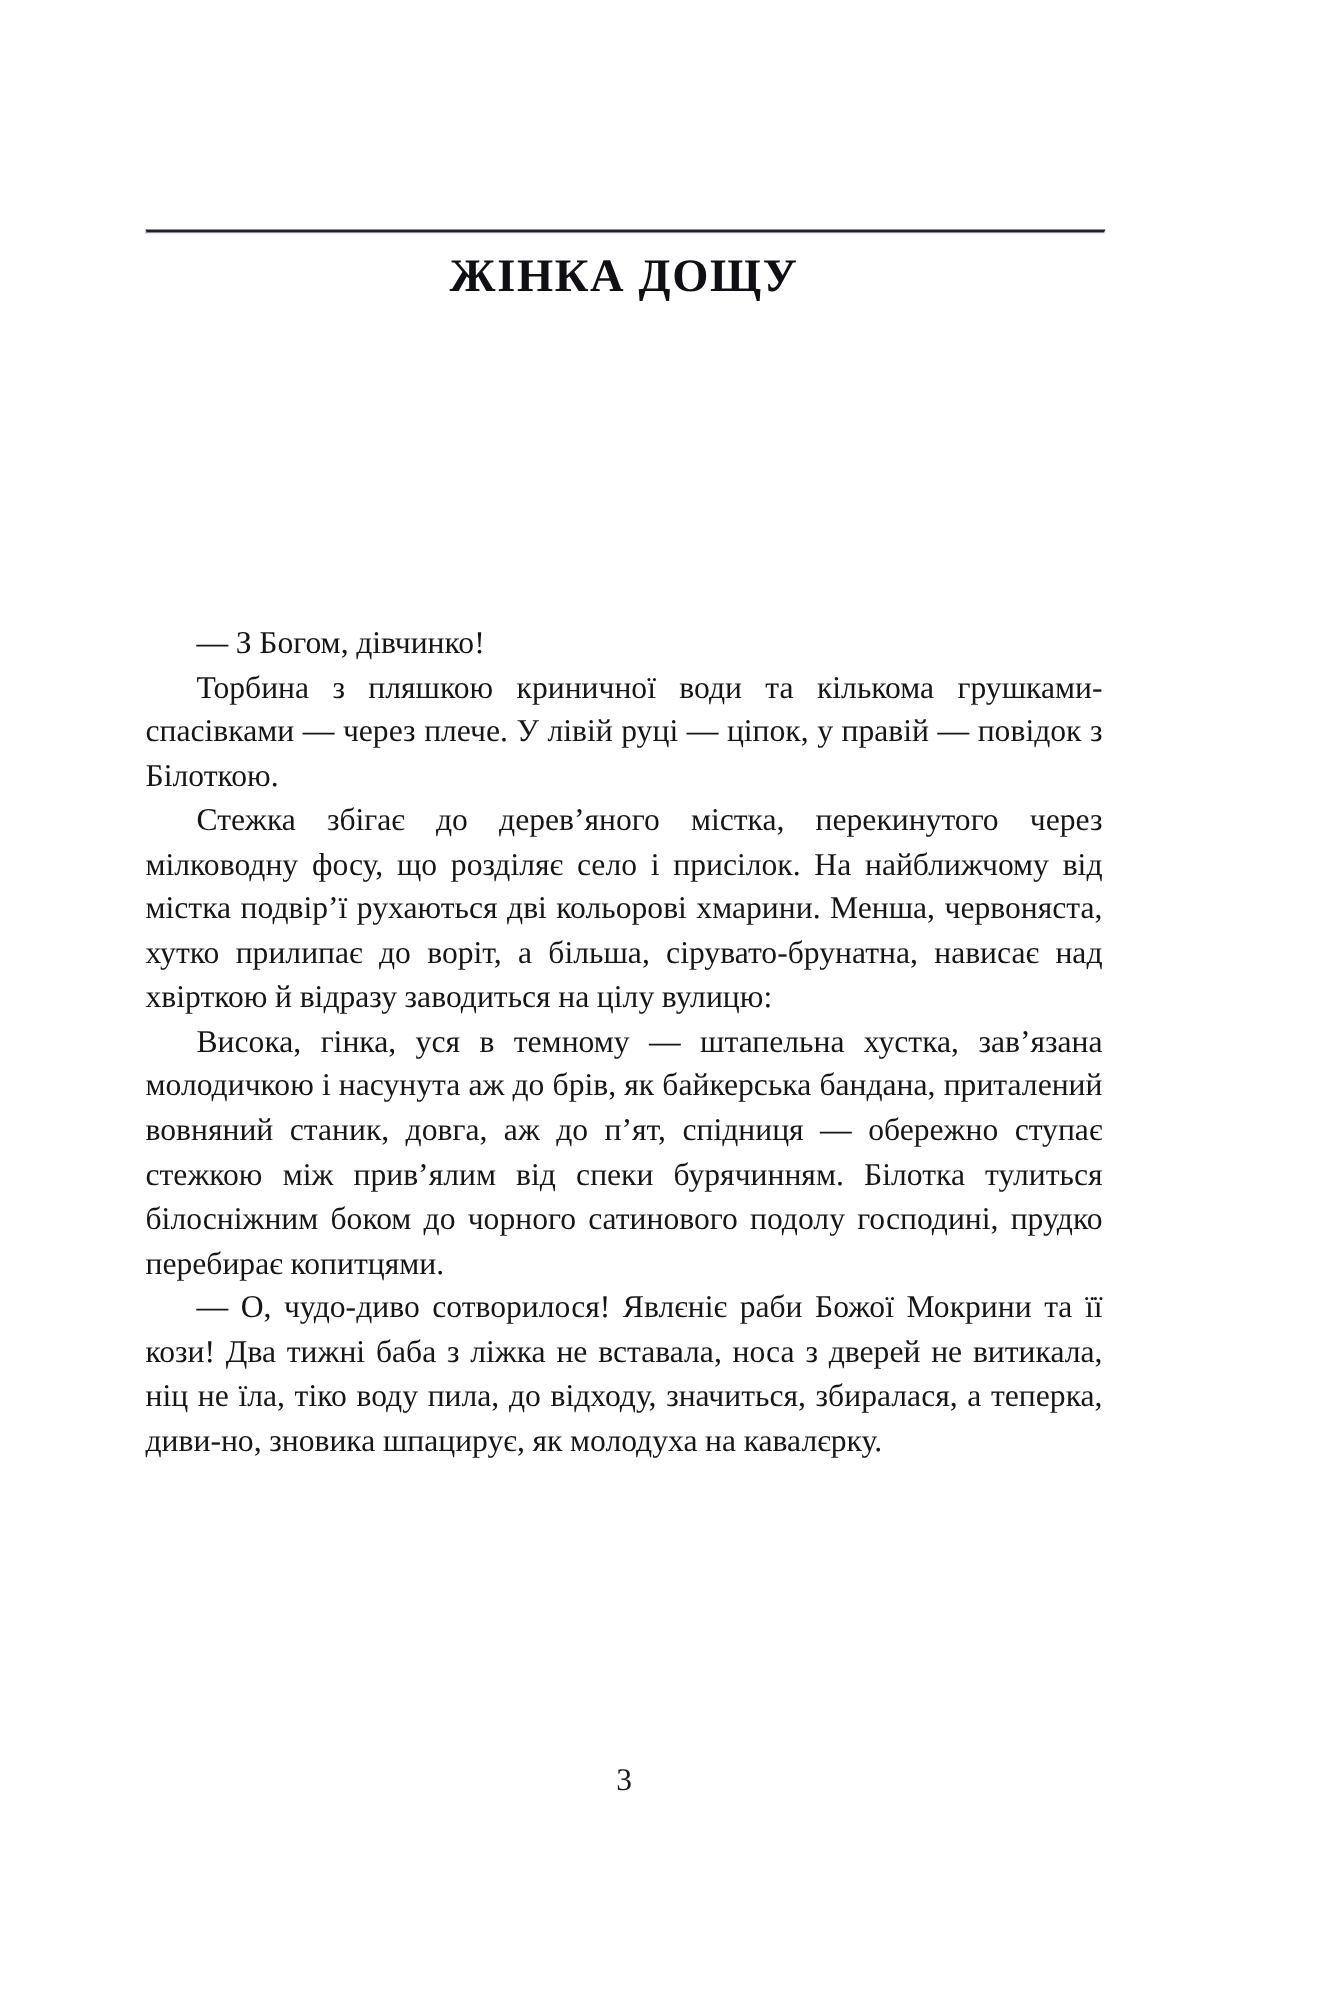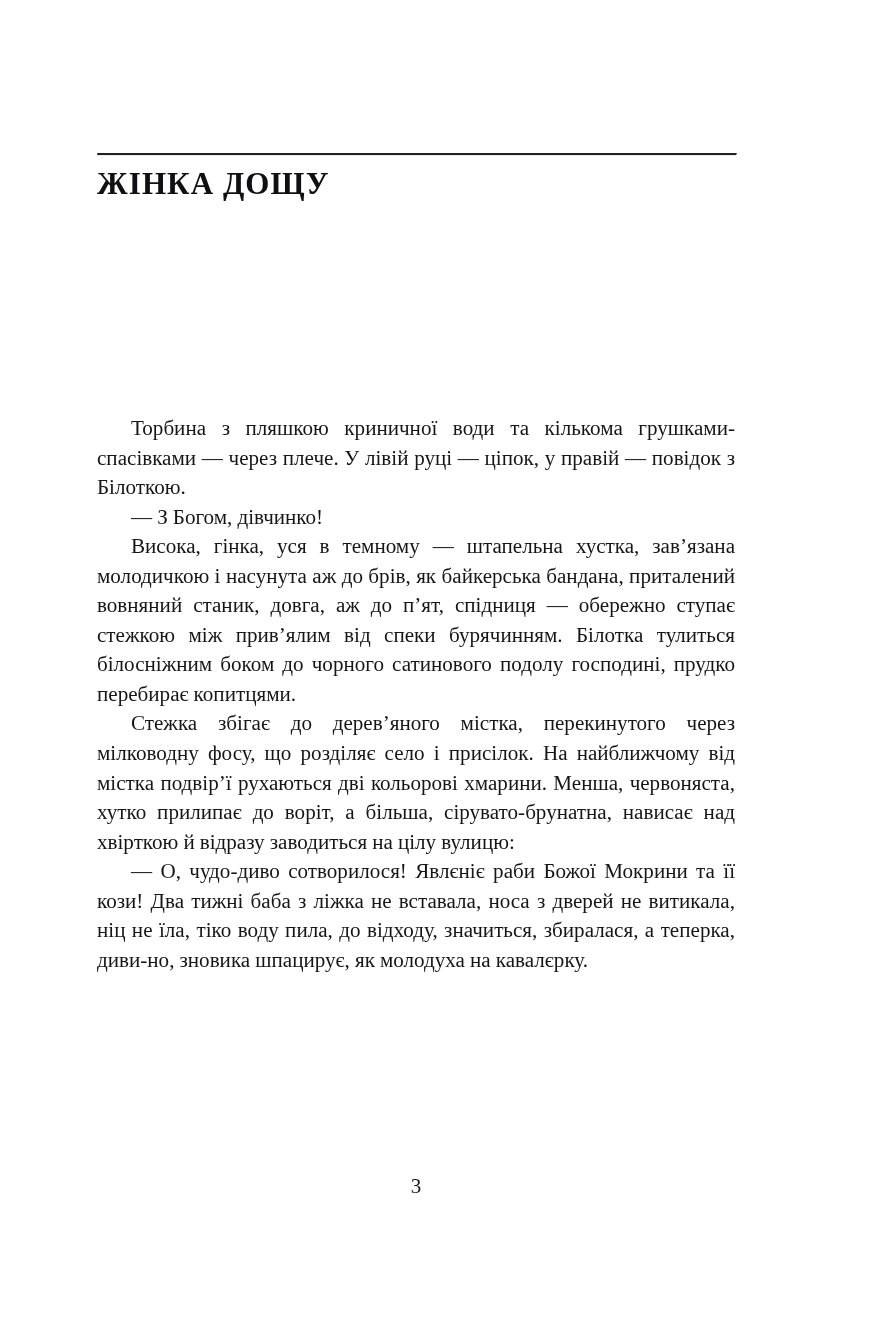--- a/index.html
+++ b/index.html
@@ -39,20 +39,21 @@
     height: 0;
     border-top: 2px solid #20202a;
   }
 
   
   .chapter-title {
     position: absolute;
     left: 0;
     top: 166px;
     width: 638px;
+    text-align: center;
     font-size: 31px;
     font-weight: bold;
     letter-spacing: 0.035em;
     line-height: 1.18;
     color: #0f0f14;
     margin: 0;
   }
 
   
   .body-text {
@@ -91,23 +92,23 @@
 <body>
 
 <div class="page">
   <div class="content-column">
 
     <hr class="chapter-rule">
 
     <h1 class="chapter-title">ЖІНКА ДОЩУ</h1>
 
     <div class="body-text">
+      <p>— З Богом, дівчинко!</p>
       <p>Торбина з пляшкою криничної води та кількома грушками-спасівками — через плече. У лівій руці — ціпок, у правій — повідок з Білоткою.</p>
-      <p>— З Богом, дівчинко!</p>
+      <p>Стежка збігає до дерев’яного містка, перекинутого через мілководну фосу, що розділяє село і присілок. На найближчому від містка подвір’ї рухаються дві кольорові хмарини. Менша, червоняста, хутко прилипає до воріт, а більша, сірувато-брунатна, нависає над хвірткою й відразу заводиться на цілу вулицю:</p>
       <p>Висока, гінка, уся в темному — штапельна хустка, зав’язана молодичкою і насунута аж до брів, як байкерська бандана, приталений вовняний станик, довга, аж до п’ят, спідниця — обережно ступає стежкою між прив’ялим від спеки бурячинням. Білотка тулиться білосніжним боком до чорного сатинового подолу господині, прудко перебирає копитцями.</p>
-      <p>Стежка збігає до дерев’яного містка, перекинутого через мілководну фосу, що розділяє село і присілок. На найближчому від містка подвір’ї рухаються дві кольорові хмарини. Менша, червоняста, хутко прилипає до воріт, а більша, сірувато-брунатна, нависає над хвірткою й відразу заводиться на цілу вулицю:</p>
       <p>— О, чудо-диво сотворилося! Явлєніє раби Божої Мокрини та її кози! Два тижні баба з ліжка не вставала, носа з дверей не витикала, ніц не їла, тіко воду пила, до відходу, значиться, збиралася, а теперка, диви-но, зновика шпацирує, як молодуха на кавалєрку.</p>
     </div>
 
     <div class="folio">3</div>
 
   </div>
 </div>
 
 </body></html>

